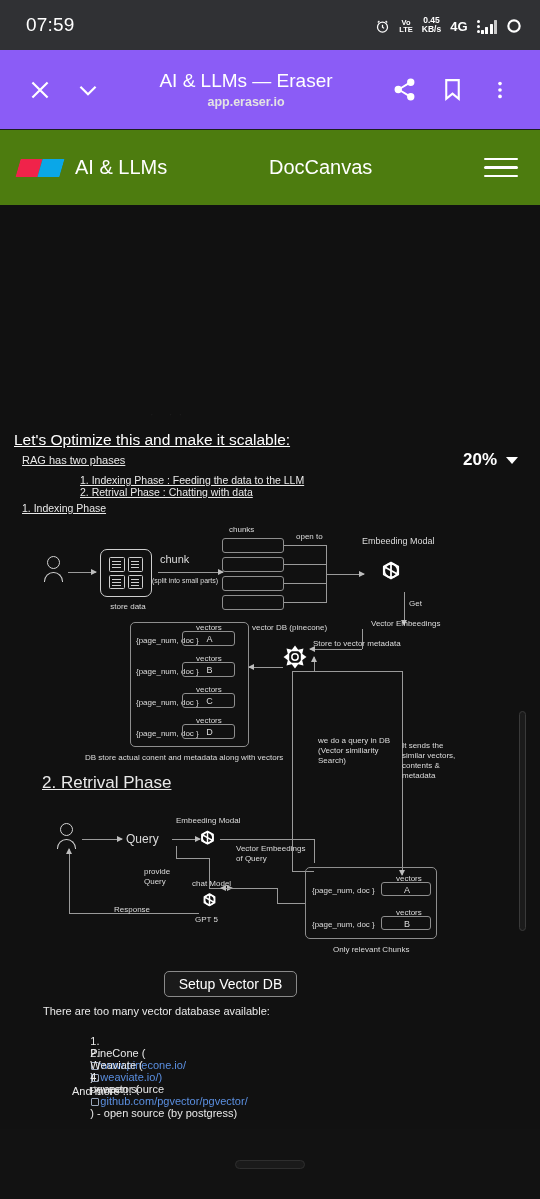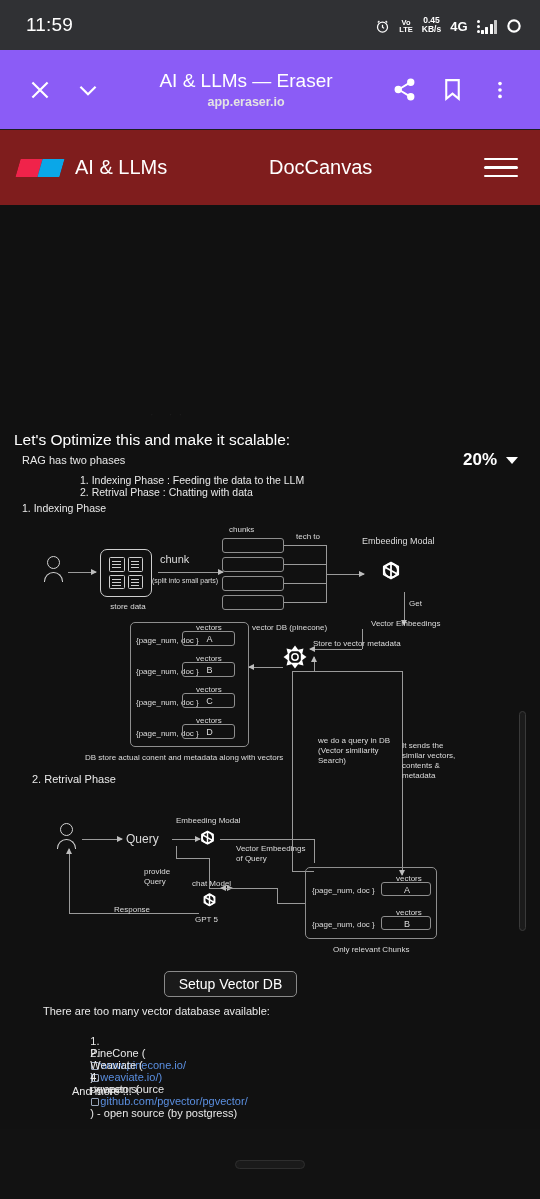--- a/index.html
+++ b/index.html
@@ -36,48 +36,48 @@
     display: flex; align-items: center; padding: 0 16px;
     border-bottom: 1px solid #1d1e20;
   }
   .chrome-btn { width: 48px; height: 48px; display: flex; align-items: center; justify-content: center; flex: none; }
   .titlewrap { flex: 1; display: flex; flex-direction: column; align-items: center; justify-content: center; }
   .ctitle { font-size: 19px; color: #fff; white-space: nowrap; }
   .curl { font-size: 12.5px; color: #e3e3e3; margin-top: 3px; font-weight: bold; }
 
   
   .apphdr {
-    height: 75px; background: #7f1d1d;
+    height: 75px; background: #4d7c0f;
     display: flex; align-items: center; padding: 0 18px;
   }
   .brand { display: flex; align-items: center; gap: 13px; flex: none; }
   .logo { display: flex; width: 44px; height: 18px; transform: skewX(-16deg); overflow: hidden; }
   .logo .red { background: #f0234a; flex: 1; }
   .logo .blue { background: #0aa7e8; flex: 1; }
   .brandname { font-size: 20px; color: #fff; }
   .doccanvas { flex: 1; text-align: center; font-size: 20px; color: #fff; padding-right: 10px;}
   .hamb { width: 34px; display: flex; flex-direction: column; gap: 6px; flex: none; margin-right: 4px;}
   .hamb span { display: block; height: 2.5px; background: #fff; border-radius: 2px; }
 
   
   .canvas { position: relative; width: 540px; height: 994px; background: #111111; overflow: hidden; }
   .ghost { position:absolute; left:150px; top:203px; font-size:11px; color:#1d1d1d; letter-spacing:6px;}
   .zoombadge {
     position: absolute; right: 22px; top: 245px; display:flex; align-items:center; gap:9px;
     color: #fff; font-size: 17px; font-weight: bold;
   }
   .caret { width:0;height:0;border-left:6px solid transparent;border-right:6px solid transparent;border-top:7px solid #fff;}
 
-  .txt { position: absolute; color: #e9e9e9; white-space: pre; }
+  .txt { position: absolute; color: #e9e9e9; white-space: pre; text-decoration: underline; }
   .h-lets { left: 14px; top: 226px; font-size: 15.5px; color:#fff;}
   .t-rag  { left: 22px; top: 249px; font-size: 11px; }
   .t-l1   { left: 80px; top: 269px; font-size: 10.5px; }
   .t-l2   { left: 80px; top: 281px; font-size: 10.5px; }
   .t-idx  { left: 22px; top: 297px; font-size: 10.5px; }
-  .t-ret  { left: 32px; top: 568px; font-size: 11px; }
+  .t-ret  { left: 42px; top: 568px; font-size: 17px; }
 
   
   .d { position: absolute; }
   .lbl { position:absolute; color:#dcdcdc; font-size:8px; white-space:pre; line-height:1.25;}
   .lbl.s9 { font-size: 9px; }
   .lbl.s11 { font-size: 11px; }
   .box { position:absolute; border:1px solid #8e8e8e; border-radius:3px; }
   .hl { position:absolute; height:1px; background:#9a9a9a; }
   .vl { position:absolute; width:1px; background:#9a9a9a; }
   .arrowR:after{content:"";position:absolute;right:-1px;top:-3px;border-left:6px solid #bdbdbd;border-top:3.5px solid transparent;border-bottom:3.5px solid transparent;}
@@ -125,21 +125,21 @@
   
   .navbar{position:absolute;left:0;bottom:0;width:540px;height:70px;background:#121212;display:flex;align-items:center;justify-content:center;}
   .pill{width:70px;height:9px;border:1.5px solid #2e2e2e;border-radius:6px;background:#1a1a1a;}
 </style>
 </head>
 <body>
 
 <div class="phone">
 
   <div class="statusbar">
-    <div class="clock">11:59</div>
+    <div class="clock">07:59</div>
     <div class="sb-icons">
       <span class="sb-ico">
         <svg width="15" height="15" viewBox="0 0 24 24" fill="none" stroke="#fff" stroke-width="2">
           <circle cx="12" cy="13" r="8"></circle>
             <path d="M12 9v4l2.5 2"></path>
             <path d="M4.5 5.5 7 3.2"></path>
             <path d="M19.5 5.5 17 3.2"></path>
         </svg>
       </span>
       <span class="volte">
@@ -259,21 +259,21 @@
     <div class="lbl" style="left:229px;top:320px;">chunks</div>
     <div class="box" style="left:222px;top:333px;width:62px;height:15px;"></div>
     <div class="box" style="left:222px;top:352px;width:62px;height:15px;"></div>
     <div class="box" style="left:222px;top:371px;width:62px;height:15px;"></div>
     <div class="box" style="left:222px;top:390px;width:62px;height:15px;"></div>
     <div class="hl" style="left:284px;top:340px;width:42px;"></div>
     <div class="hl" style="left:284px;top:359px;width:42px;"></div>
     <div class="hl" style="left:284px;top:378px;width:42px;"></div>
     <div class="hl" style="left:284px;top:397px;width:42px;"></div>
     <div class="vl" style="left:326px;top:340px;height:58px;"></div>
-    <div class="lbl" style="left:296px;top:327px;">tech to</div>
+    <div class="lbl" style="left:296px;top:327px;">open to</div>
     <div class="hl arrowR" style="left:326px;top:369px;width:38px;"></div>
 
     <div class="lbl s9" style="left:362px;top:331px;">Embeeding Modal</div>
     <div class="oai" style="left:375px;top:352px;width:32px;height:32px;">
       <svg width="32" height="32" viewBox="0 0 40 40" fill="none" stroke="#fff" stroke-width="2.2" stroke-linejoin="round">
         <path d="M20 7 L29 12 L29 22 L20 27 L11 22 L11 12 Z"></path>
         <path d="M20 7 L20 17 L29 22"></path>
           <path d="M11 12 L20 17"></path>
           <path d="M20 27 L20 17"></path>
         <circle cx="20" cy="17" r="8.5"></circle>

